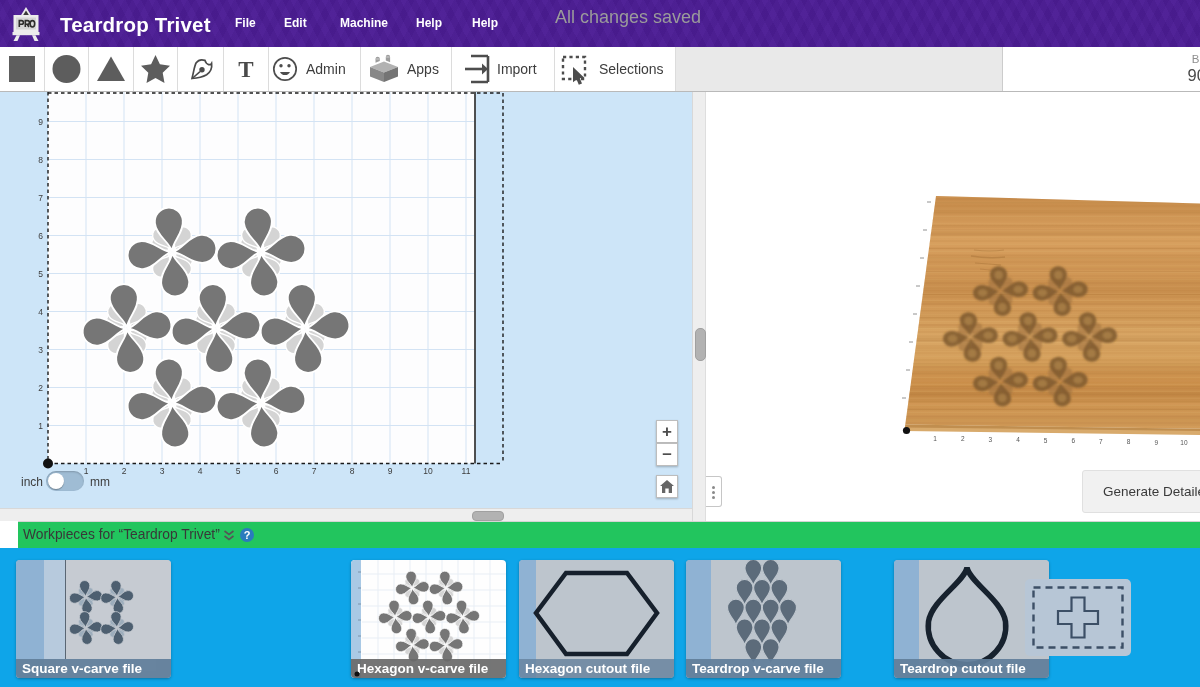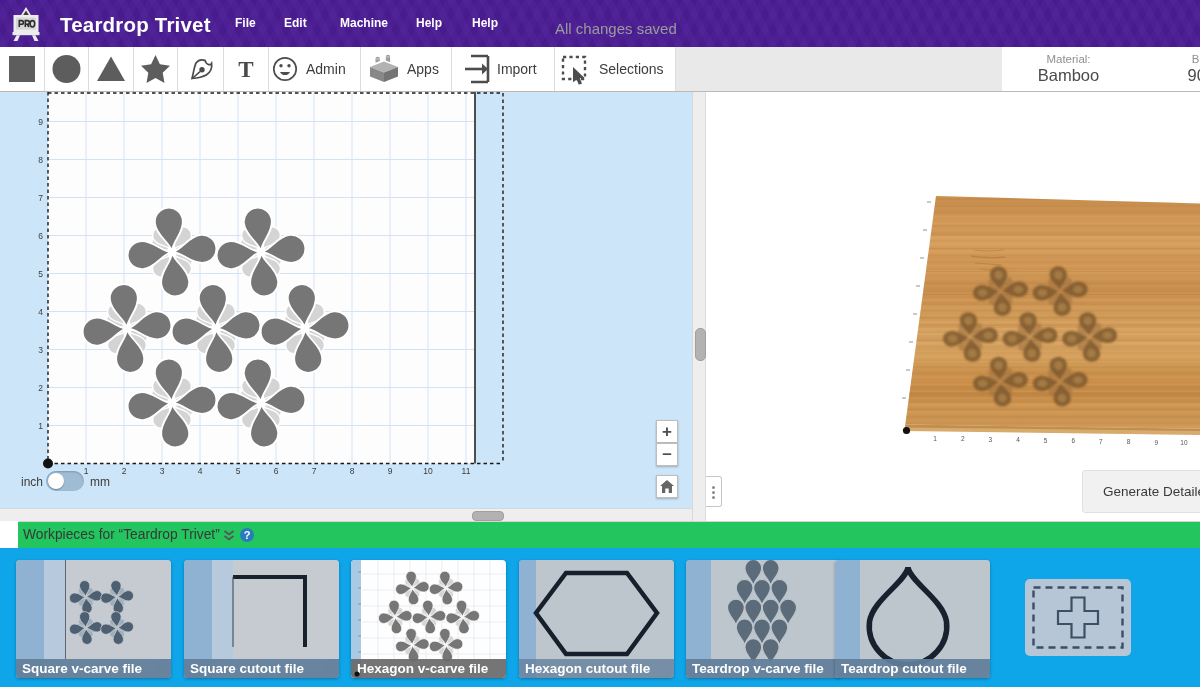--- a/index.html
+++ b/index.html
@@ -5,21 +5,21 @@
 html,body{margin:0;padding:0;}
 body{width:1200px;height:687px;overflow:hidden;position:relative;font-family:"Liberation Sans",sans-serif;background:#fff;}
 .abs{position:absolute;}
 
 #topbar{left:0;top:0;width:1200px;height:47px;background:#4c1d95;}
 #topbar::before{content:"";position:absolute;left:0;top:0;width:1200px;height:47px;
  background:repeating-linear-gradient(63deg,rgba(255,255,255,0.014) 0 7px,rgba(0,0,0,0.03) 7px 14px),
  repeating-linear-gradient(-63deg,rgba(255,255,255,0.012) 0 7px,rgba(0,0,0,0.022) 7px 14px);}
 #topbar .title{left:60px;top:13px;font-size:20.5px;font-weight:bold;color:#fff;letter-spacing:0.2px;}
 .menu{top:16px;font-size:12px;font-weight:bold;color:#fff;}
-#saved{left:555px;top:20px;font-size:15px;color:#9b9b9b;}
+#saved{left:555px;top:7px;font-size:18px;color:#9b9b9b;}
 
 #toolbar{left:0;top:47px;width:1200px;height:45px;background:#fff;border-bottom:1px solid #b9b9b9;box-sizing:border-box;}
 .tcell{position:absolute;top:0;height:44px;border-right:1px solid #dcdcdc;box-sizing:border-box;}
 .tlabel{position:absolute;top:14px;font-size:14px;color:#3d3d3d;}
 #grayfill{left:676px;top:0;width:326px;height:44px;background:#e9e9e9;border-right:1px solid #cccccc;}
 #matcell{left:1002px;top:0;width:133px;height:44px;background:#fff;border-right:1px solid #cccccc;text-align:center;}
 #matcell .l1{font-size:11.5px;color:#8f8f8f;margin-top:6px;}
 #matcell .l2{font-size:16.5px;color:#4a4a4a;margin-top:1px;}
 #bitcell{left:1135px;top:0;width:130px;height:44px;background:#fff;text-align:center;}
 #bitcell .l1{font-size:11.5px;color:#8f8f8f;margin-top:6px;}
@@ -76,24 +76,20 @@
   <div class="tcell" style="left:45px;width:44px"></div>
   <div class="tcell" style="left:89px;width:45px"></div>
   <div class="tcell" style="left:134px;width:44px"></div>
   <div class="tcell" style="left:178px;width:46px"></div>
   <div class="tcell" style="left:224px;width:45px"></div>
   <div class="tcell" style="left:269px;width:92px"></div>
   <div class="tcell" style="left:361px;width:91px"></div>
   <div class="tcell" style="left:452px;width:103px"></div>
   <div class="tcell" style="left:555px;width:121px"></div>
   <div class="abs" id="grayfill"></div>
-  <div class="abs" id="matcell">
-      <div class="l1">Material:</div>
-      <div class="l2">Bamboo</div>
-    </div>
   <div class="abs" id="bitcell">
       <div class="l1">Bit:</div>
       <div class="l2">90°</div>
     </div>
   <svg class="abs" style="left:0;top:0" width="676" height="44" viewBox="0 0 676 44">
     <rect x="9" y="9" width="26" height="26" fill="#5d5d5d"></rect>
     <circle cx="66.5" cy="22" r="14" fill="#5d5d5d"></circle>
     <polygon points="111,9.5 125,34 97,34" fill="#5d5d5d"></polygon>
     <path id="star" d="M 155.5 8 L 159.9 17.3 L 170 18.7 L 162.7 25.8 L 164.5 36 L 155.5 31.1 L 146.5 36 L 148.3 25.8 L 141 18.7 L 151.1 17.3 Z" fill="#5d5d5d"></path>
     <g transform="translate(202,22)">
@@ -358,33 +354,20 @@
         <use href="#flb" x="-42.3" y="-42"></use>
             <use href="#flb" x="42.3" y="-42"></use>
         <use href="#flb" x="-42.3" y="42"></use>
             <use href="#flb" x="42.3" y="42"></use>
       </g>
         </g>
       <rect x="0" y="99" width="155" height="19" fill="#617e9a" opacity="0.93"></rect>
       <text x="6" y="113" font-size="13.5" font-weight="bold" fill="#fff" font-family="Liberation Sans">Square v-carve file</text>
     </svg>
   </div>
-  <div class="thumb" style="left:183.5px">
-    <svg width="155" height="118" viewBox="0 0 155 118">
-      <rect width="155" height="118" fill="#b3c2d1"></rect>
-      <rect width="28" height="118" fill="#8fb2d3"></rect>
-      <rect x="28" width="21" height="99" fill="#b7cadd"></rect>
-      <rect x="49" width="106" height="99" fill="#c6cbd2"></rect>
-      <rect x="40" y="99" width="100" height="12" fill="#c3cdd8"></rect>
-      <path d="M49,17 H121 V87" fill="none" stroke="#17222e" stroke-width="4"></path>
-      <path d="M49,17 V87" fill="none" stroke="#4a5563" stroke-width="1.2"></path>
-      <rect x="0" y="99" width="155" height="19" fill="#617e9a" opacity="0.93"></rect>
-      <text x="6" y="113" font-size="13.5" font-weight="bold" fill="#fff" font-family="Liberation Sans">Square cutout file</text>
-    </svg>
-  </div>
   <div class="thumb" style="left:351px">
     <svg width="155" height="118" viewBox="0 0 155 118">
       <rect width="155" height="118" fill="#fefefe"></rect>
       <g stroke="#e8eef5" stroke-width="1">
         <path d="M27,0V118 M43,0V118 M59,0V118 M75,0V118 M91,0V118 M107,0V118 M123,0V118 M139,0V118"></path>
         <path d="M11,14H155 M11,30H155 M11,46H155 M11,62H155 M11,78H155 M11,94H155"></path>
       </g>
       <rect width="10" height="118" fill="#a9c9e5"></rect>
       <g stroke="#55697e" stroke-width="0.8" opacity="0.7">
         <path d="M7,12 h3 M7,28 h3 M7,44 h3 M7,60 h3 M7,76 h3 M7,92 h3"></path>
@@ -433,21 +416,21 @@
   <div class="thumb" style="left:518.5px">
     <svg width="155" height="118" viewBox="0 0 155 118">
       <rect width="155" height="118" fill="#b3bfcb"></rect>
       <rect width="17" height="118" fill="#8fb2d3"></rect>
       <rect x="17" width="138" height="100" fill="#bdc5cd"></rect>
       <path d="M47,13 L108,13 L138,53 L108,94 L47,94 L17,53 Z" fill="none" stroke="#16202c" stroke-width="4.5"></path>
       <rect x="0" y="99" width="155" height="19" fill="#617e9a" opacity="0.75"></rect>
       <text x="6" y="113" font-size="13.5" font-weight="bold" fill="#fff" font-family="Liberation Sans">Hexagon cutout file</text>
     </svg>
   </div>
-  <div class="thumb" style="left:835px">
+  <div class="thumb" style="left:894px">
     <svg width="155" height="118" viewBox="0 0 155 118">
       <rect width="155" height="118" fill="#b3bfcb"></rect>
       <rect width="25" height="118" fill="#8fb2d3"></rect>
       <rect x="25" width="130" height="100" fill="#bdc5cd"></rect>
       <path d="M73,7.5 C75.5,22 108,40 111.5,61.5 A38.75,38.75 0 1 1 34.5,61.5 C38,40 70.5,22 73,7.5 Z" fill="none" stroke="#17222e" stroke-width="5.5"></path>
       <rect x="0" y="99" width="155" height="19" fill="#617e9a" opacity="0.93"></rect>
       <text x="6" y="113" font-size="13.5" font-weight="bold" fill="#fff" font-family="Liberation Sans">Teardrop cutout file</text>
     </svg>
   </div>
   <div class="abs" style="left:1025px;top:31px;width:106px;height:77px;background:#b7c6d6;border-radius:5px;">

